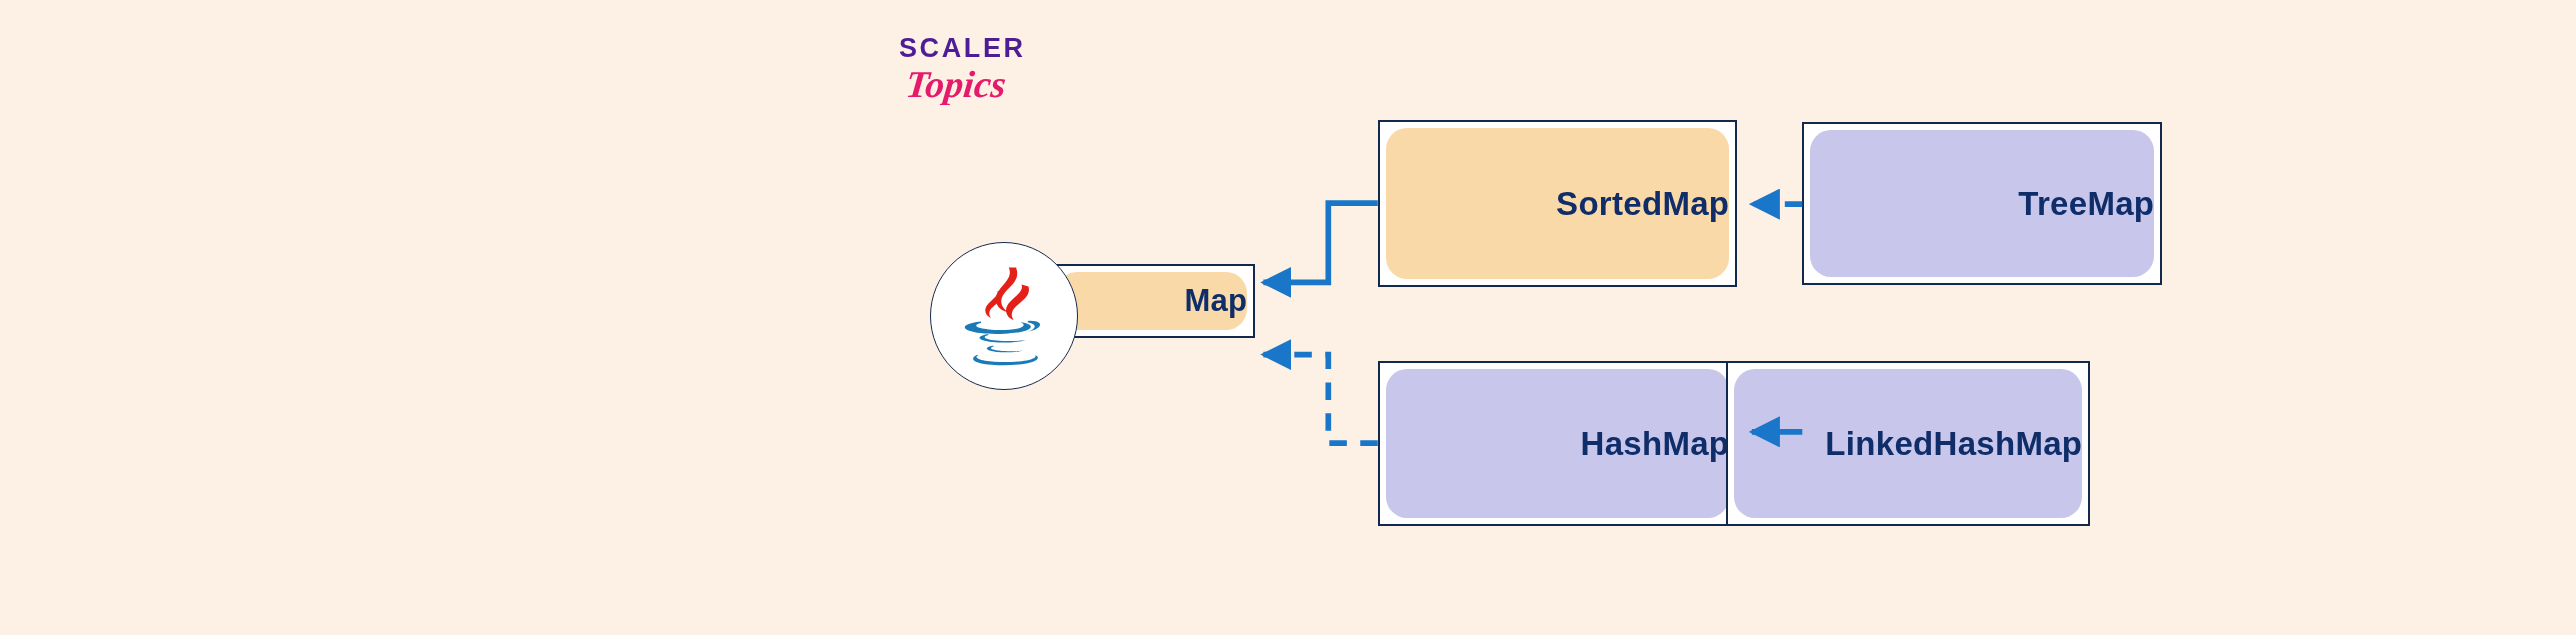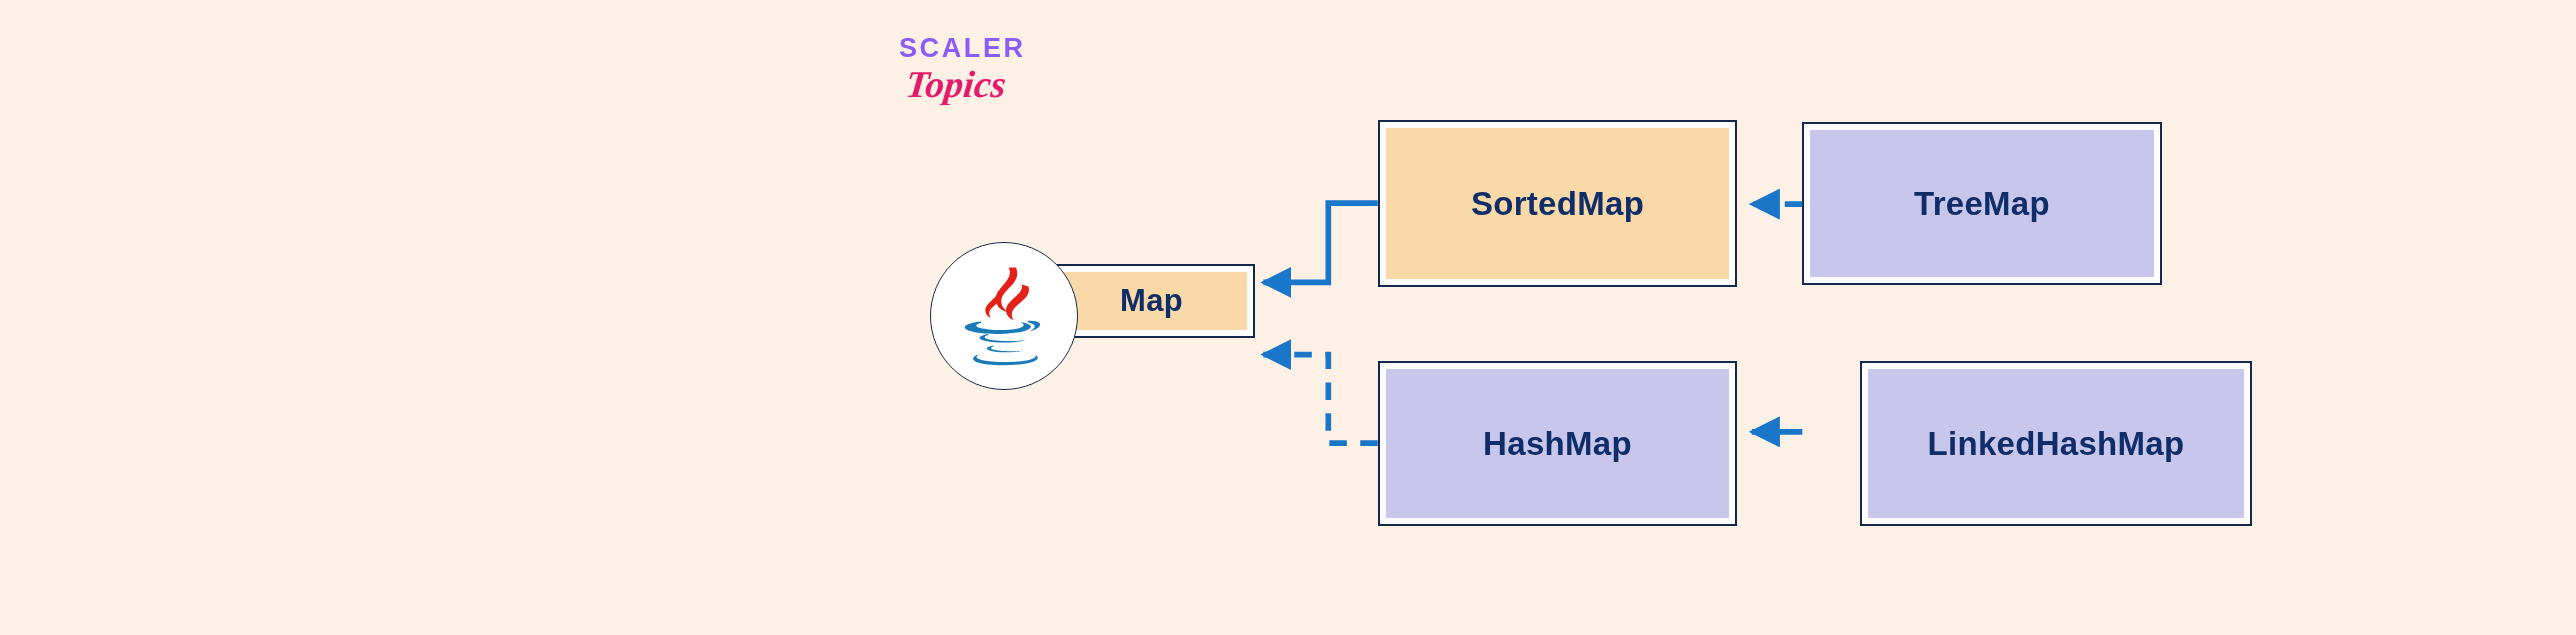--- a/index.html
+++ b/index.html
@@ -22,21 +22,21 @@
     left: 899px;
     top: 35px;
     width: 155px;
     height: 103px;
   }
   #logo-scaler {
     font-family: "Liberation Sans", sans-serif;
     font-weight: bold;
     font-size: 27px;
     letter-spacing: 2.6px;
-    color: #8b5cf6;
+    color: #4c1d95;
     line-height: 1;
   }
   #logo-topics {
     font-family: "Liberation Serif", serif;
     font-style: italic;
     font-weight: bold;
     font-size: 38px;
     color: #E51A6B;
     line-height: 1;
     margin-top: 3.1px;
@@ -50,41 +50,42 @@
     box-sizing: border-box;
     border: 2.1px solid #12284C;
     background: #FFFFFF;
     padding: 5.7px;
   }
   .node-fill {
     width: 100%;
     height: 100%;
     display: flex;
     align-items: center;
-    justify-content: center;
+    justify-content: flex-end;
     box-sizing: border-box;
+    border-radius: 21px;
   }
   .node-label {
     font-family: "Liberation Sans", sans-serif;
     font-weight: bold;
     color: #0F2D69;
     font-size: 33px;
     letter-spacing: 0.3px;
     white-space: nowrap;
   }
   .fill-peach { background: #FAD9A8; }
   .fill-lavender { background: #C9C6EB; }
 
   
   #node-map         { left: 1048px; top: 264px;  width: 207px;  height: 74px; }
   #node-map .node-label { font-size: 31px; }
   #node-sortedmap   { left: 1378px; top: 120px;  width: 359px;  height: 167px; }
   #node-treemap     { left: 1802px; top: 122px;  width: 360px;  height: 163px; }
   #node-hashmap     { left: 1378px; top: 361px;  width: 359px;  height: 165px; }
-  #node-linkedhashmap { left: 1860px; top: 361px; width: 392px; height: 165px; }
+  #node-linkedhashmap { left: 1726px; top: 361px; width: 364px; height: 165px; }
 
   
   #java-circle {
     position: absolute;
     left: 930px;
     top: 242px;
     width: 148px;
     height: 148px;
     border-radius: 50%;
     background: #FFFFFF;

